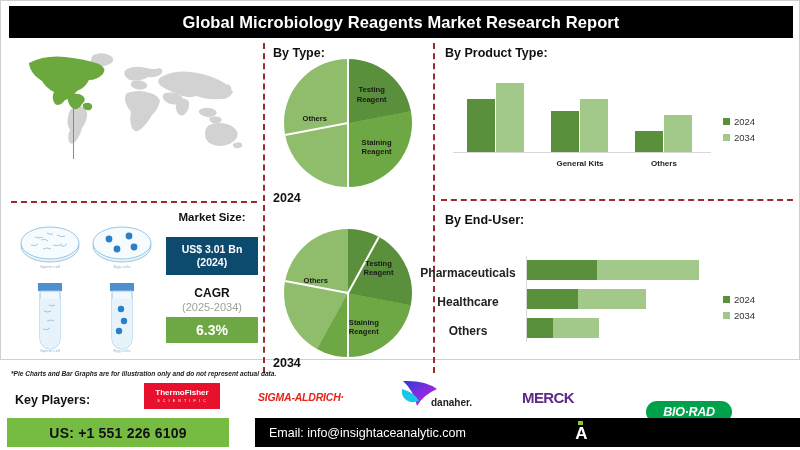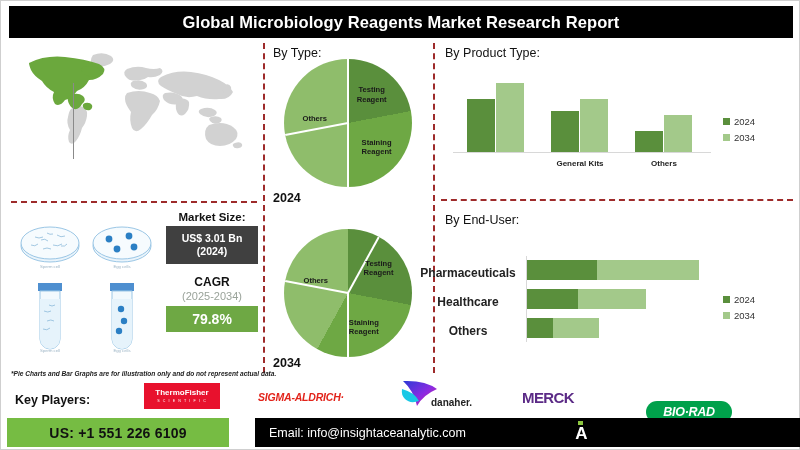--- a/index.html
+++ b/index.html
@@ -4,21 +4,21 @@
 <style>
   * { box-sizing: border-box; margin: 0; padding: 0; }
   body {
     width: 800px; height: 450px;
     background: #ffffff;
     font-family: "Liberation Sans", sans-serif;
     overflow: hidden;
   }
   .infographic {
     position: relative;
-    width: 800px; height: 450px;
+    width: 800px; height: 360px;
     background: #ffffff;
     border: 1px solid #cfcfcf;
   }
 
   
   .title-bar {
     position: absolute;
     left: 8px; top: 5px;
     width: 784px; height: 32px;
     background: #000000;
@@ -63,34 +63,34 @@
   }
 
   
   .lab-icons { position: absolute; left: 12px; top: 218px; width: 148px; height: 142px; }
   .lab-icons svg { width: 100%; height: 100%; display: block; }
 
   
   .stats { position: absolute; left: 165px; top: 210px; width: 92px; text-align: center; }
   .stats .cap { font-size: 11.5px; font-weight: bold; color: #111; }
   .stats .green-box {
-    background: #404040; color: #ffffff; font-weight: bold;
+    background: #0c4a6e; color: #ffffff; font-weight: bold;
     font-size: 10.5px; line-height: 1.25;
-    padding: 6px 2px; margin-top: 3px;
+    padding: 6px 2px; margin-top: 14px;
   }
   .stats .cagr-cap { font-size: 12px; font-weight: bold; color: #111; margin-top: 11px; }
   .stats .cagr-years { font-size: 11px; font-weight: normal; color: #9aa39a; margin-top: 1px; }
   .stats .cagr-box {
     background: #6ea844; color: #ffffff; font-weight: bold;
     font-size: 14px; padding: 5px 2px; margin-top: 4px;
   }
 
   
   .sec-head {
-    position: absolute; font-size: 12.5px; font-weight: normal; color: #111;
+    position: absolute; font-size: 12.5px; font-weight: bold; color: #111;
   }
   .pie { position: absolute; border-radius: 50%; }
   .pie-year {
     position: absolute; font-size: 12.5px; font-weight: bold; color: #111;
   }
   .pie-label {
     position: absolute; font-size: 7.6px; font-weight: bold; color: #1a1a1a;
     text-align: center; line-height: 1.25; white-space: pre-line;
   }
 
@@ -306,21 +306,21 @@
       </g>
     </svg>
   </div>
 
   <div class="stats">
     <div class="cap">Market Size:</div>
     <div class="green-box" style="white-space:pre-line">US$ 3.01 Bn
 (2024)</div>
     <div class="cagr-cap">CAGR</div>
     <div class="cagr-years">(2025-2034)</div>
-    <div class="cagr-box">79.8%</div>
+    <div class="cagr-box">6.3%</div>
   </div>
 
   <div class="sec-head" style="left:272px; top:45px;">By Type:</div>
 
   <div class="pie" id="pie2024" style="left: 283px; top: 58px; width: 128px; height: 128px; background: conic-gradient(rgb(90, 143, 60) 0deg, rgb(90, 143, 60) 79.2deg, rgb(110, 168, 68) 79.2deg, rgb(110, 168, 68) 180deg, rgb(143, 189, 107) 180deg, rgb(143, 189, 107) 360deg); box-shadow: rgba(255, 255, 255, 0) 0px 0px 0px 1px inset; position: absolute; overflow: hidden;">
       <div style="position: absolute; left: 50%; top: 50%; width: 2px; height: 64px; background: rgb(255, 255, 255); transform-origin: center top; transform: translateX(-1px) rotate(79.2deg);"></div>
       <div style="position: absolute; left: 50%; top: 50%; width: 2px; height: 64px; background: rgb(255, 255, 255); transform-origin: center top; transform: translateX(-1px) rotate(180deg);"></div>
       <div style="position: absolute; left: 50%; top: 50%; width: 2px; height: 64px; background: rgb(255, 255, 255); transform-origin: center top; transform: translateX(-1px) rotate(360deg);"></div>
     </div>
   <div class="pie-label" id="p24-testing" style="width: 58px; left: 341.661px; top: 84.3985px;">Testing Reagent</div>

